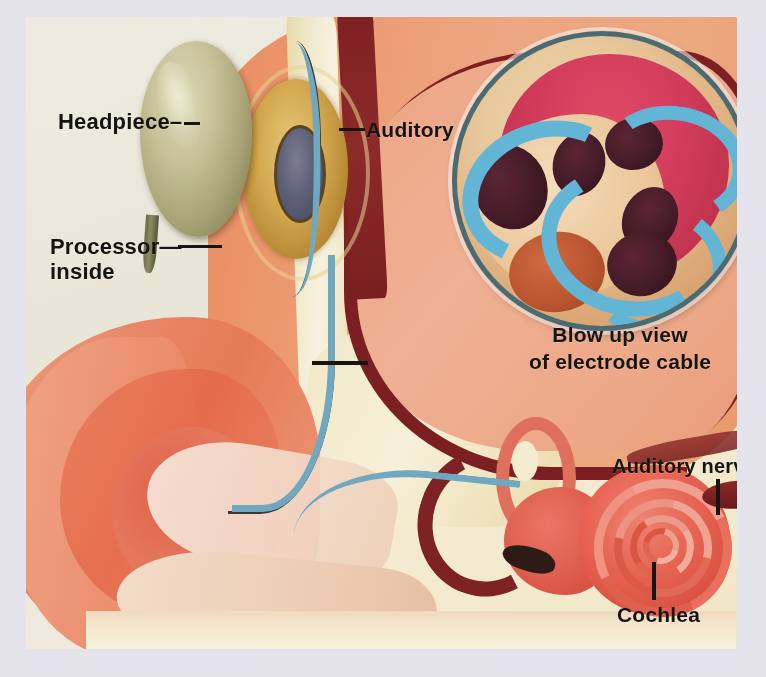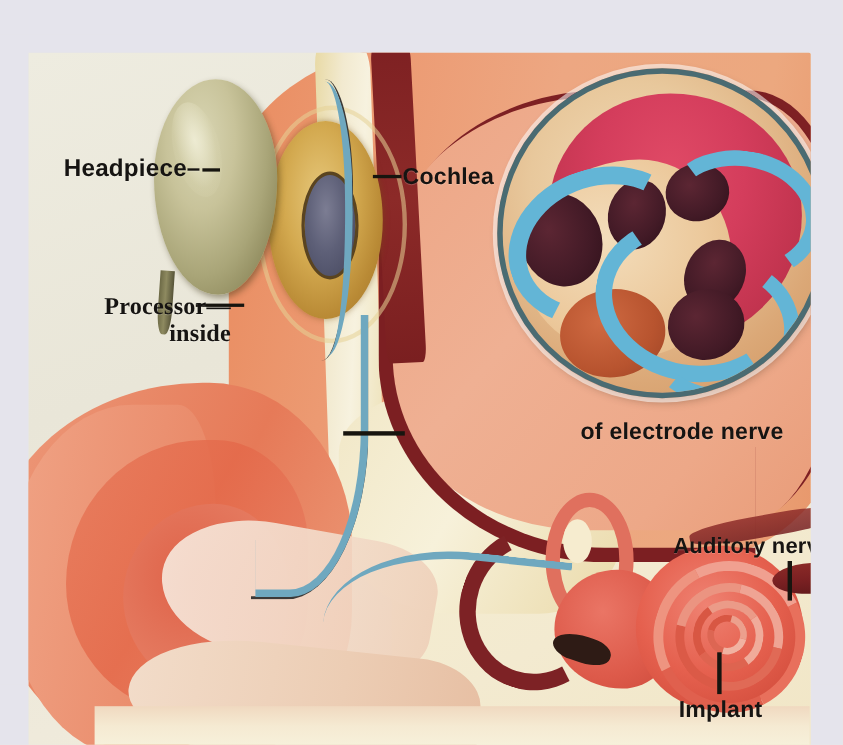--- a/index.html
+++ b/index.html
@@ -12,21 +12,20 @@
     height: 677px;
     overflow: hidden;
     font-family: "Liberation Sans", sans-serif;
   }
 
   #page {
     position: relative;
     width: 766px;
     height: 591px;
     background: #e5e4ec;
-    margin-top: 31px;
   }
 
   
   #illustration {
     position: absolute;
     left: 26px;
     top: 17px;
     width: 711px;
     height: 632px;
     overflow: hidden;
@@ -322,21 +321,21 @@
     color: #161412;
     font-weight: bold;
     font-family: "Liberation Sans", sans-serif;
     letter-spacing: .2px;
     white-space: nowrap;
     text-shadow: 0 1px 0 rgba(255,255,255,.18);
   }
   .label.multiline { white-space: normal; }
 
   .lbl-headpiece   { left: 32px;  top: 92px;  font-size: 22px; }
-  .lbl-processor   { left: 24px;  top: 218px; font-size: 22px; width: 160px; text-align: right; line-height: 1.12; font-family: Liberation Serif, serif; }
+  .lbl-processor   { left: 24px;  top: 218px; font-size: 22px; width: 160px; text-align: left; line-height: 1.12; }
   .lbl-implant     { left: 340px; top: 101px; font-size: 21px; }
   .lbl-electrode   { left: 346px; top: 334px; font-size: 21px; }
   .lbl-blowup      { left: 474px; top: 305px; font-size: 21px; width: 240px; text-align: center; line-height: 1.28; }
   .lbl-auditory    { left: 586px; top: 438px; font-size: 20px; }
   .lbl-cochlea     { left: 591px; top: 586px; font-size: 21px; }
 
   
   .leader { position: absolute; background: #17150f; }
   .ld-headpiece  { left: 158px; top: 105px; width: 16px;  height: 3px; }
   .ld-processor  { left: 152px; top: 228px; width: 44px;  height: 3px; }
@@ -432,31 +431,31 @@
     <div class="leader ld-auditory"></div>
     <div class="leader ld-cochlea"></div>
 
     <div class="label lbl-headpiece">Headpiece–</div>
 
     <div class="label lbl-processor multiline">
       <span>Processor—</span><br>
       <span>inside</span>
     </div>
 
-    <div class="label lbl-implant">Cochlea</div>
+    <div class="label lbl-implant">Auditory</div>
 
 
     <div class="label lbl-blowup multiline">
-      <br>
-      <span>of electrode nerve</span><br>
+      <span>Blow up view</span><br>
+      <span>of electrode cable</span><br>
     </div>
 
     <div class="label lbl-auditory">Auditory nerve</div>
 
-    <div class="label lbl-cochlea">Implant</div>
+    <div class="label lbl-cochlea">Cochlea</div>
 
   </div>
 
   <div class="caption-clip">
     <span></span>
   </div>
 
 </div>
 
 </body></html>

